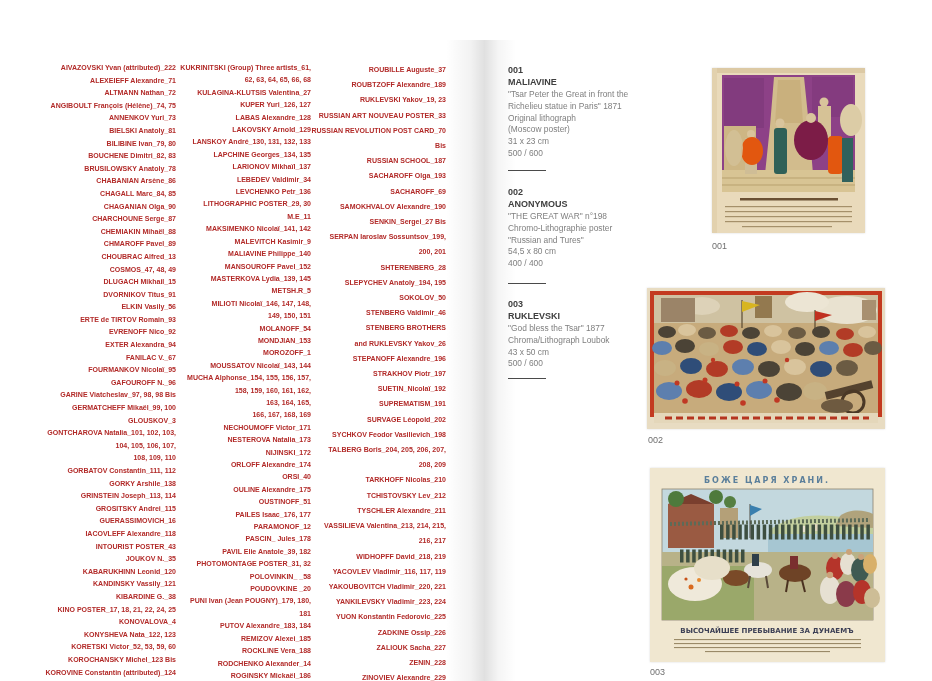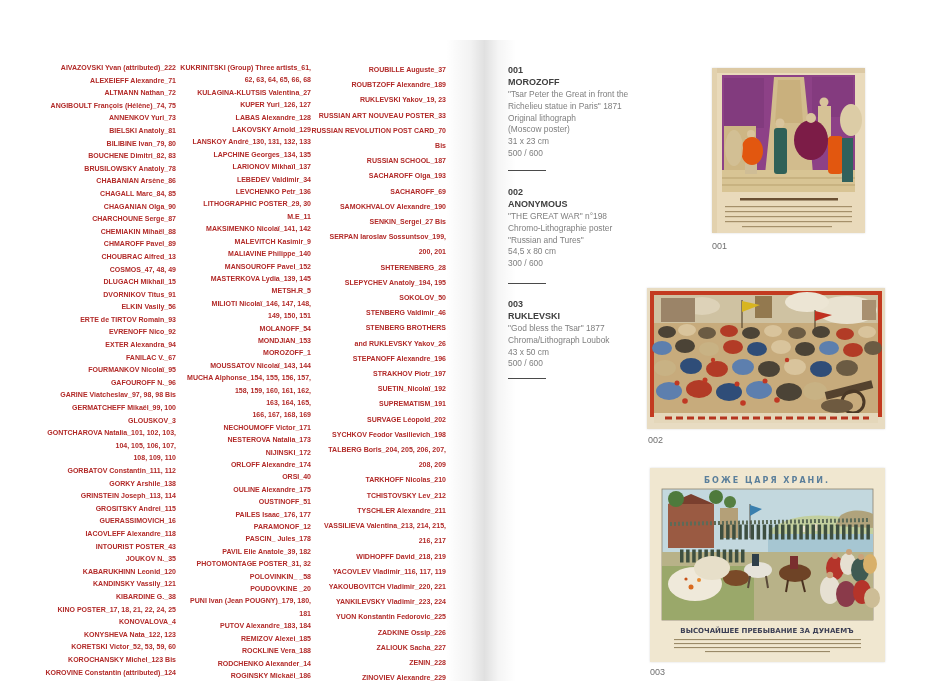--- a/index.html
+++ b/index.html
@@ -213,41 +213,41 @@
       </div>
     <div class="pagenum pagenum-left">5_</div>
   </div>
 
   <div class="gutter"></div>
 
   <div>
 
     <div class="lot lot-1">
       <div class="lot-number">001</div>
-      <div class="lot-artist">MOROZOFF</div>
+      <div class="lot-artist">MALIAVINE</div>
       <div class="lot-lines">
           <div class="lot-line">"Tsar Peter the Great in front the</div>
           <div class="lot-line">Richelieu statue in Paris" 1871</div>
           <div class="lot-line">Original lithograph</div>
           <div class="lot-line">(Moscow poster)</div>
           <div class="lot-line">31 x 23 cm</div>
           <div class="lot-line">500 / 600</div>
         </div>
     </div>
     <div class="rule rule-1"></div>
 
     <div class="lot lot-2">
       <div class="lot-number">002</div>
       <div class="lot-artist">ANONYMOUS</div>
       <div class="lot-lines">
           <div class="lot-line">"THE GREAT WAR" n°198</div>
           <div class="lot-line">Chromo-Lithographie poster</div>
           <div class="lot-line">"Russian and Tures"</div>
           <div class="lot-line">54,5 x 80 cm</div>
-          <div class="lot-line">300 / 600</div>
+          <div class="lot-line">400 / 400</div>
         </div>
     </div>
     <div class="rule rule-2"></div>
 
     <div class="lot lot-3">
       <div class="lot-number">003</div>
       <div class="lot-artist">RUKLEVSKI</div>
       <div class="lot-lines">
           <div class="lot-line">"God bless the Tsar" 1877</div>
           <div class="lot-line">Chroma/Lithograph Loubok</div>

